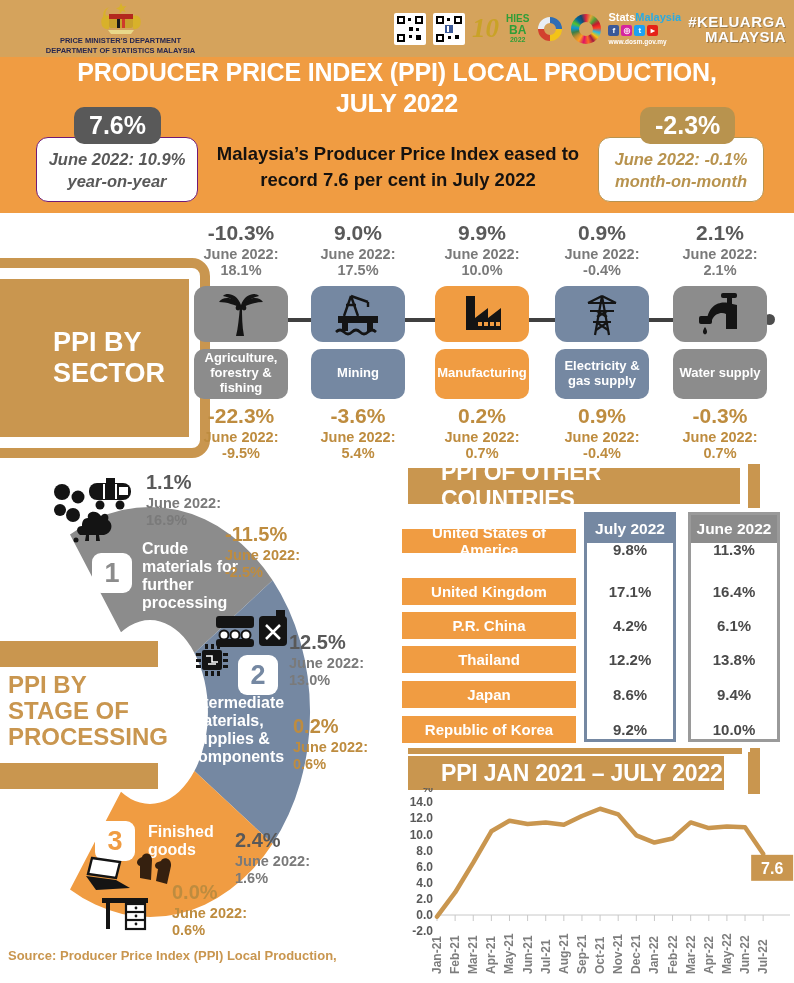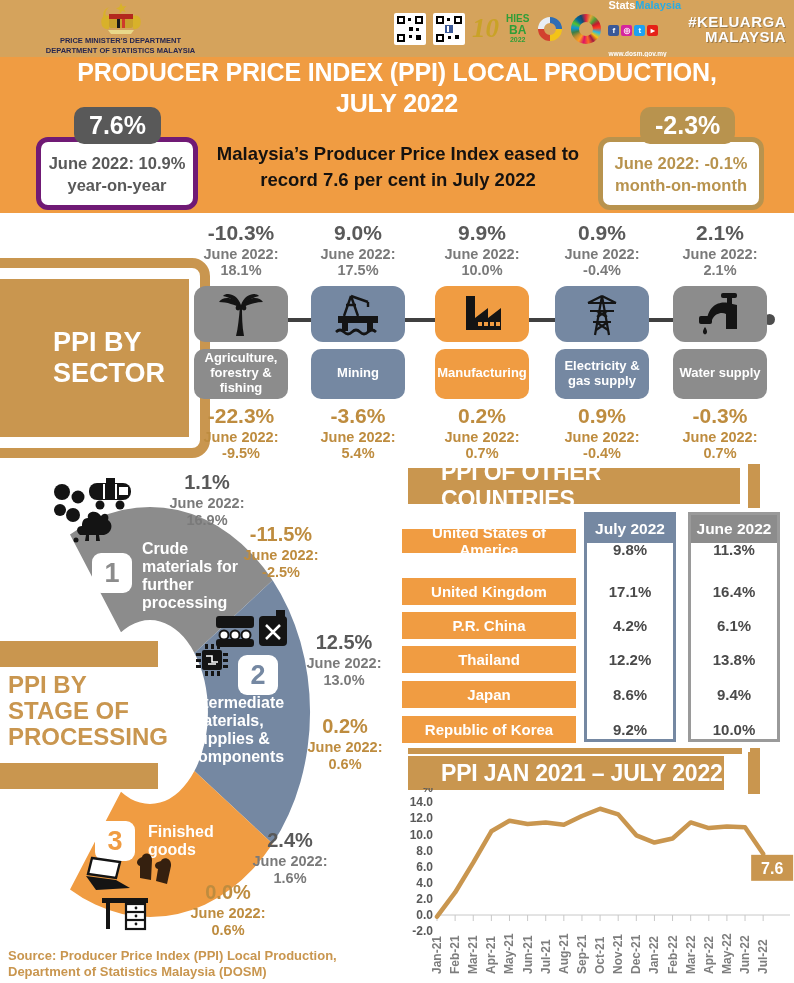--- a/index.html
+++ b/index.html
@@ -12,41 +12,41 @@
   .hdr-dept{font-size:7.5px;color:#26264f;line-height:1.25;text-align:center;}
   .logo-row{display:flex;align-items:center;gap:7px;}
   .qr{background:#fff;padding:1px;border-radius:2px;}
   .ten{font-family:"Liberation Serif",serif;font-style:italic;font-size:27px;color:#C9A227;line-height:1;}
   .hies{color:#2f9e38;font-size:10px;line-height:1;text-align:center;}
   .hies .l2{font-size:12px;}
   .sdg{width:30px;height:30px;border-radius:50%;
        background:conic-gradient(#e5243b,#dda63a,#4c9f38,#c5192d,#ff3a21,#26bde2,#fcc30b,#a21942,#fd6925,#dd1367,#fd9d24,#bf8b2e,#3f7e44,#0a97d9,#56c02b,#00689d,#19486a,#e5243b);
        position:relative;}
   .sdg::after{content:"";position:absolute;left:8px;top:8px;width:14px;height:14px;border-radius:50%;background:#D5A35C;}
-  .stats{display:flex;flex-direction:column;align-items:flex-start;gap:14px;}
+  .stats{display:flex;flex-direction:column;align-items:flex-start;gap:2px;}
   .stats .wordmark{font-size:11px;line-height:1;}
   .stats .wordmark .w1{color:#fff;}
   .stats .wordmark .w2{color:#2AABE2;}
   .soc{display:flex;gap:2px;}
   .soc span{width:11px;height:11px;border-radius:2px;color:#fff;font-size:8px;line-height:11px;text-align:center;display:block;}
   .fb{background:#3b5998;}.ig{background:#d6249f;}.tw{background:#1da1f2;}.yt{background:#e62117;}
   .stats .url{font-size:6.5px;color:#fff;}
   .keluarga{color:#fdfdfd;text-align:right;font-size:15px;line-height:1.0;letter-spacing:.5px;
             text-shadow:1px 1px 0 #9c7b4a;}
   
   .title-band{position:absolute;left:0;top:57px;width:794px;height:156px;background:#F09C42;}
   .main-title{margin:0;padding-top:0;text-align:center;color:#fff;font-size:25px;line-height:1.22;letter-spacing:-.2px;}
   .badge{position:absolute;top:50px;width:162px;}
   .badge.left{left:36px;}
   .badge.right{left:598px;width:166px;}
   .badge-val{display:inline-block;margin-left:38px;background:#595959;color:#fff;font-size:25px;
              padding:4px 15px;border-radius:10px;position:relative;z-index:2;}
   .badge.right .badge-val{background:#B8934E;margin-left:42px;}
-  .badge-box{margin-top:-7px;background:#fff;border:5px solid #701a75;border-radius:12px;color:#595959;
-             font-size:16.5px;text-align:center;line-height:1.35;padding:10px 4px 8px;position:relative;z-index:1;}
+  .badge-box{margin-top:-7px;background:#fff;border:1px solid #701a75;border-radius:12px;color:#595959;
+             font-size:16.5px;text-align:center;line-height:1.35;padding:10px 4px 8px;position:relative;z-index:1;font-style:italic;}
   .badge.right .badge-box{border-color:#B8934E;color:#B8934E;}
   .statement{position:absolute;left:205px;top:84px;width:386px;text-align:center;color:#151210;
              font-size:18.5px;line-height:1.4;}
   
   .connector{position:absolute;left:172px;top:318px;width:600px;height:4px;background:#404040;}
   .dot{position:absolute;width:11px;height:11px;border-radius:50%;background:#4d4d4d;top:314px;}
   .dot.l{left:170px;} .dot.r{left:764px;}
   .sector-box{position:absolute;left:-24px;top:258px;width:192px;height:158px;background:#fff;
               border:10px solid #C9964F;border-radius:18px;padding:11px;box-sizing:content-box;}
   .sector-box .fill{width:100%;height:100%;background:#C9964F;display:flex;align-items:center;}
@@ -60,21 +60,21 @@
   .s-mom-val{font-size:21px;color:#BE8C3F;margin-top:6px;line-height:1.05;}
   .s-sub.tan{color:#BE8C3F;}
   .bg-gray{background:#8C8C8C;} .bg-blue{background:#7588A2;} .bg-orange{background:#F09C42;}
   
   .arc-svg{position:absolute;left:0;top:0;pointer-events:none;}
   .stage-bar{position:absolute;left:0;width:158px;height:26px;background:#C9964F;}
   .stage-title{position:absolute;left:8px;top:672px;color:#C9964F;font-size:24px;line-height:1.08;}
   .stage-num{position:absolute;width:40px;height:40px;background:#fff;border-radius:9px;
              display:flex;align-items:center;justify-content:center;font-size:27px;}
   .stage-label{position:absolute;color:#fff;font-size:16px;line-height:1.12;}
-  .blk{position:absolute;text-align:center;line-height:1.05;}
+  .blk{position:absolute;line-height:1.05;}
   .blk .v{font-size:20px;}
   .blk .s{font-size:14.5px;line-height:1.15;margin-top:2px;}
   .blk.gray{color:#595959;} .blk.gray .s{color:#7a7a7a;}
   .blk.tan{color:#BE8C3F;} .blk.tan .s{color:#BE8C3F;}
   .sicon{position:absolute;}
   
   .panel-hdr{position:absolute;background:#C9964F;color:#fff;display:flex;align-items:center;}
   .panel-hdr span{font-size:23px;padding-left:33px;letter-spacing:-.2px;}
   .accent{position:absolute;background:#C9964F;}
   .country{position:absolute;left:402px;width:174px;background:#F09C42;color:#fff;
@@ -547,16 +547,15 @@
       <text x="330.92" y="186" font-size="12" fill="#7d7d7d" font-weight="bold" transform="rotate(-90 330.92 186)">May-22</text>
       <text x="349.04" y="186" font-size="12" fill="#7d7d7d" font-weight="bold" transform="rotate(-90 349.04 186)">Jun-22</text>
       <text x="367.16" y="186" font-size="12" fill="#7d7d7d" font-weight="bold" transform="rotate(-90 367.16 186)">Jul-22</text>
       <polyline points="37,128.61 55.120000000000005,104.46000000000001 73.24000000000001,74.675 91.36,43.27999999999999 109.48,32.815 127.60000000000001,36.03499999999998 145.72,34.425 163.84,36.84 181.96,27.984999999999985 200.08,20.739999999999995 218.20000000000002,26.374999999999986 236.32000000000002,47.30499999999999 254.44,54.55 272.56,50.52499999999999 290.68,34.425 308.8,40.05999999999999 326.92,38.44999999999999 345.04,39.254999999999995 363.16,65.82" fill="none" stroke="#C9964F" stroke-width="4.5" stroke-linejoin="round" stroke-linecap="round"></polyline>
       <rect x="351.16" y="66.82" width="42" height="26" fill="#C9964F"></rect>
       <text x="372.16" y="85.82" text-anchor="middle" font-size="16" fill="#fff" font-weight="bold">7.6</text>
     </svg>
 
   <div class="source">
     <div>Source: Producer Price Index (PPI) Local Production,</div>
-    <div>Department of Statistics Malaysia (DOSM)</div>
   </div>
 
 </div>
 
 </body></html>

